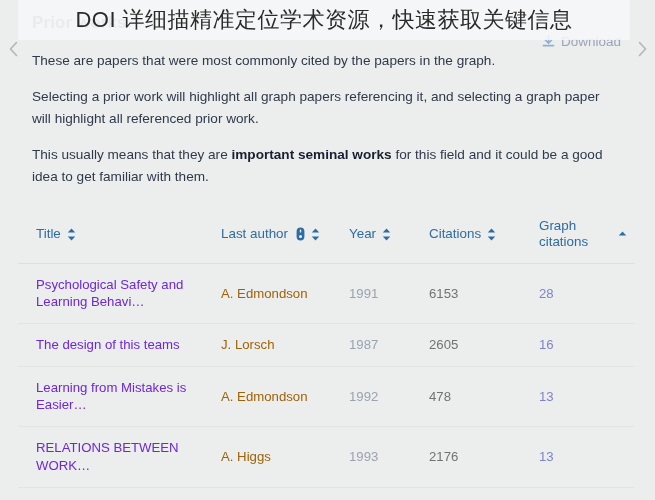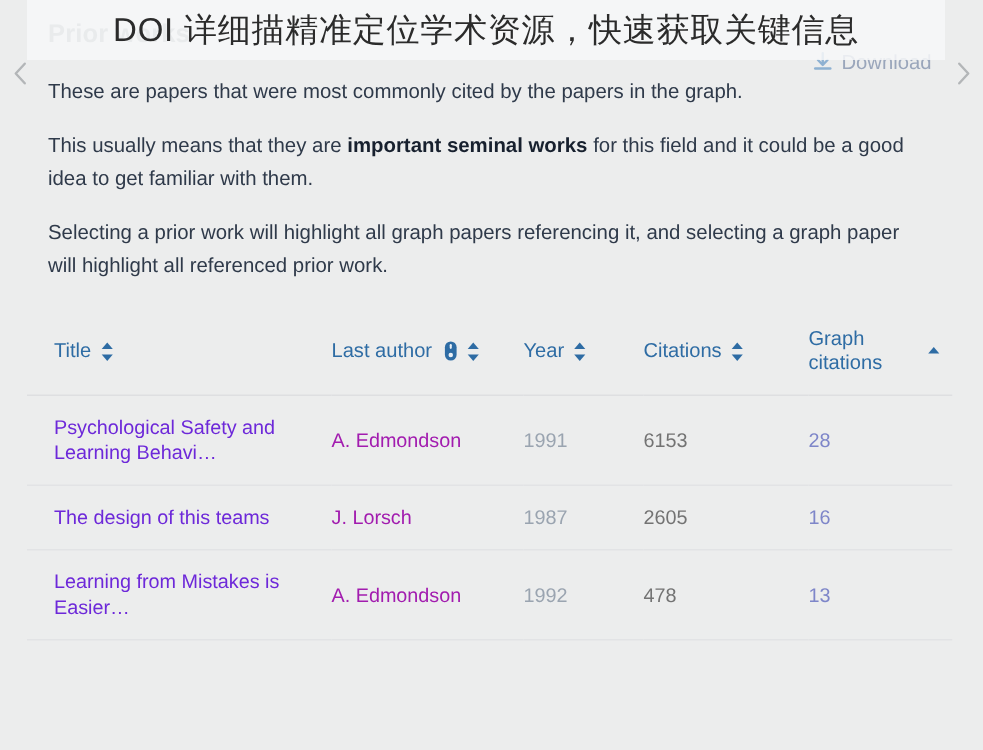--- a/index.html
+++ b/index.html
@@ -121,21 +121,21 @@
   table.papers td {
     vertical-align: middle;
     padding: 12px 8px 12px 0;
     font-size: 13.2px;
     line-height: 1.34;
     border-bottom: 1px solid #e2e3e5;
   }
   table.papers td:first-child { padding-left: 18px; }
 
   .c-title    { color: #6d28d9; }
-  .c-author   { color: #a21caf; }
+  .c-author   { color: #a16207; }
   .c-year     { color: #9aa4b0; }
   .c-cit      { color: #737373; }
   .c-graphcit { color: #7e86c9; }
 
   
   col.col-title    { width: 203px; }
   col.col-author   { width: 128px; }
   col.col-year     { width: 80px;  }
   col.col-cit      { width: 110px; }
   col.col-graphcit { width: 96px;  }
@@ -188,22 +188,22 @@
             <path d="M8 1.6 L8 9.4 M4.6 6.4 L8 9.9 L11.4 6.4" fill="none" stroke="#6f9dc9" stroke-width="1.7" stroke-linecap="round" stroke-linejoin="round"></path>
             <path d="M2.6 12.4 L13.4 12.4" fill="none" stroke="#6f9dc9" stroke-width="1.7" stroke-linecap="round"></path>
           </svg>
         </span>
         <span>Download</span>
       </div>
     </div>
 
     <div class="body-copy" id="copy">
         <p><span>These are papers that were most commonly cited by the papers in the graph.</span></p>
+        <p><span>Selecting a prior work will highlight all graph papers referencing it, and selecting a graph paper will highlight all referenced prior work.</span></p>
         <p><span>This usually means that they are </span><b>important seminal works</b><span> for this field and it could be a good idea to get familiar with them.</span></p>
-        <p><span>Selecting a prior work will highlight all graph papers referencing it, and selecting a graph paper will highlight all referenced prior work.</span></p>
       </div>
 
     <div class="tbl-wrap">
       <table class="papers">
         <colgroup>
           <col class="col-title">
             <col class="col-author">
             <col class="col-year">
           <col class="col-cit">
             <col class="col-graphcit">
@@ -288,20 +288,27 @@
               <td class="c-cit">2605</td>
               <td class="c-graphcit">16</td>
             </tr>
             <tr>
               <td class="c-title">Learning from Mistakes is Easier…</td>
               <td class="c-author">A. Edmondson</td>
               <td class="c-year">1992</td>
               <td class="c-cit">478</td>
               <td class="c-graphcit">13</td>
             </tr>
+            <tr>
+              <td class="c-title">RELATIONS BETWEEN WORK…</td>
+              <td class="c-author">A. Higgs</td>
+              <td class="c-year">1993</td>
+              <td class="c-cit">2176</td>
+              <td class="c-graphcit">13</td>
+            </tr>
           </tbody>
       </table>
     </div>
 
   </div>
 
   <div class="overlay-banner">
     <div class="overlay-text">DOI 详细描精准定位学术资源，快速获取关键信息</div>
   </div>
 

